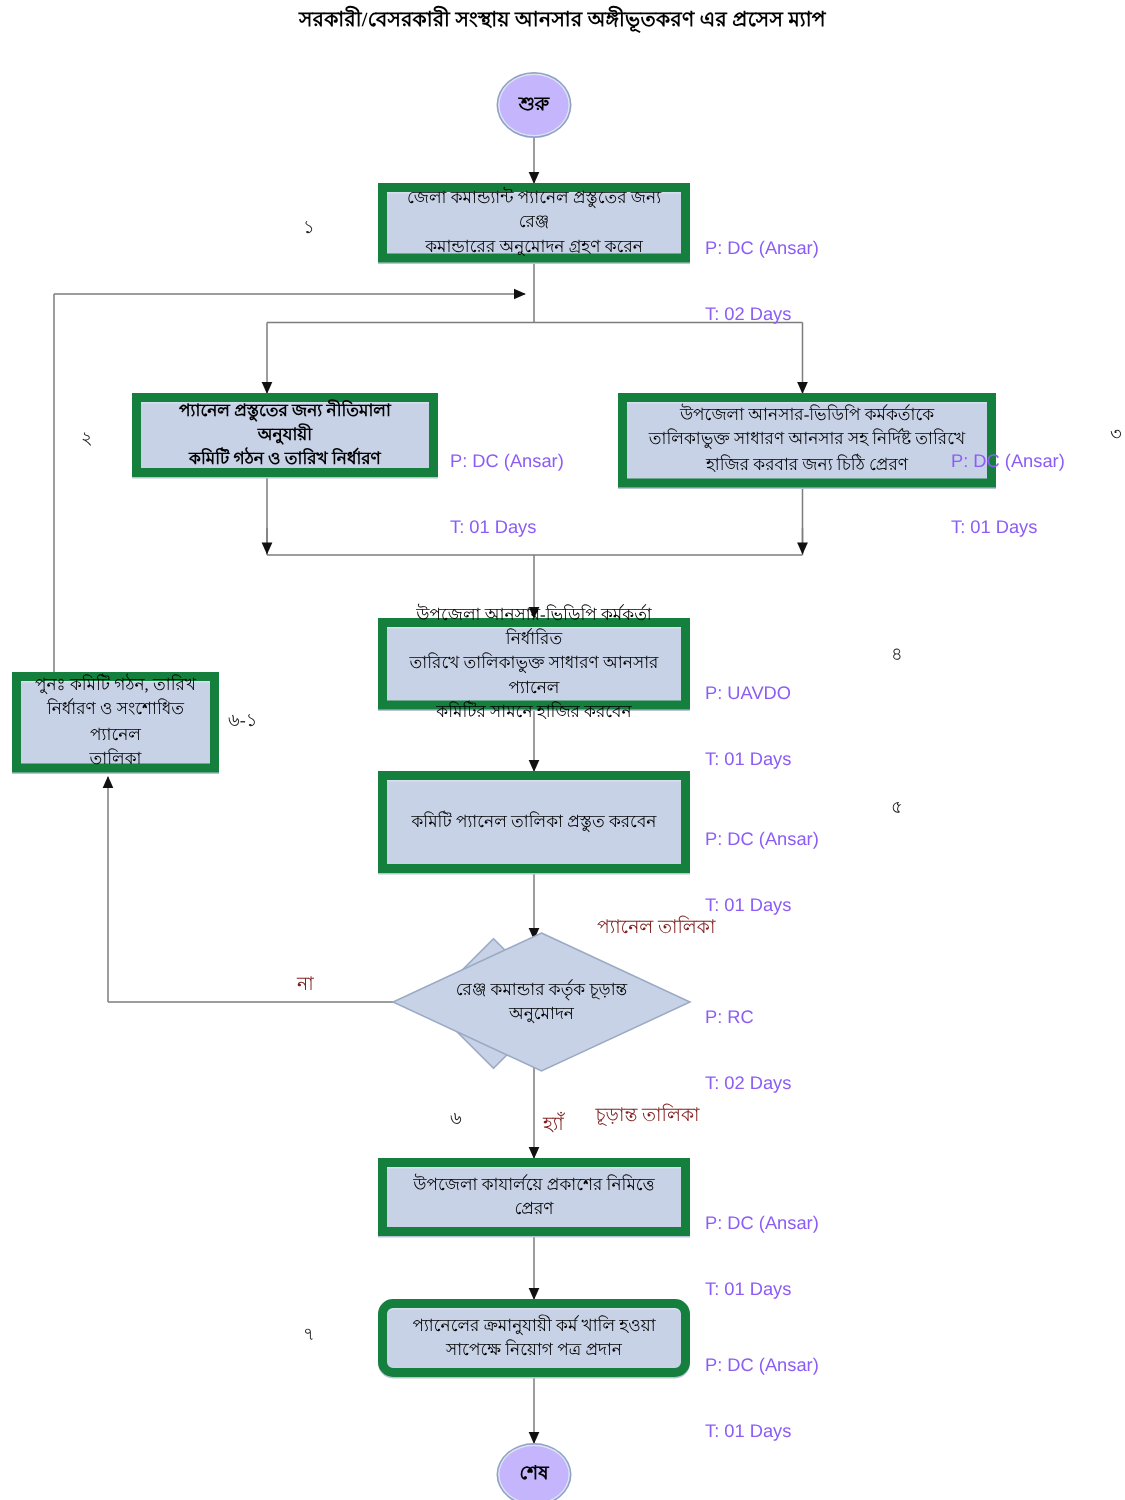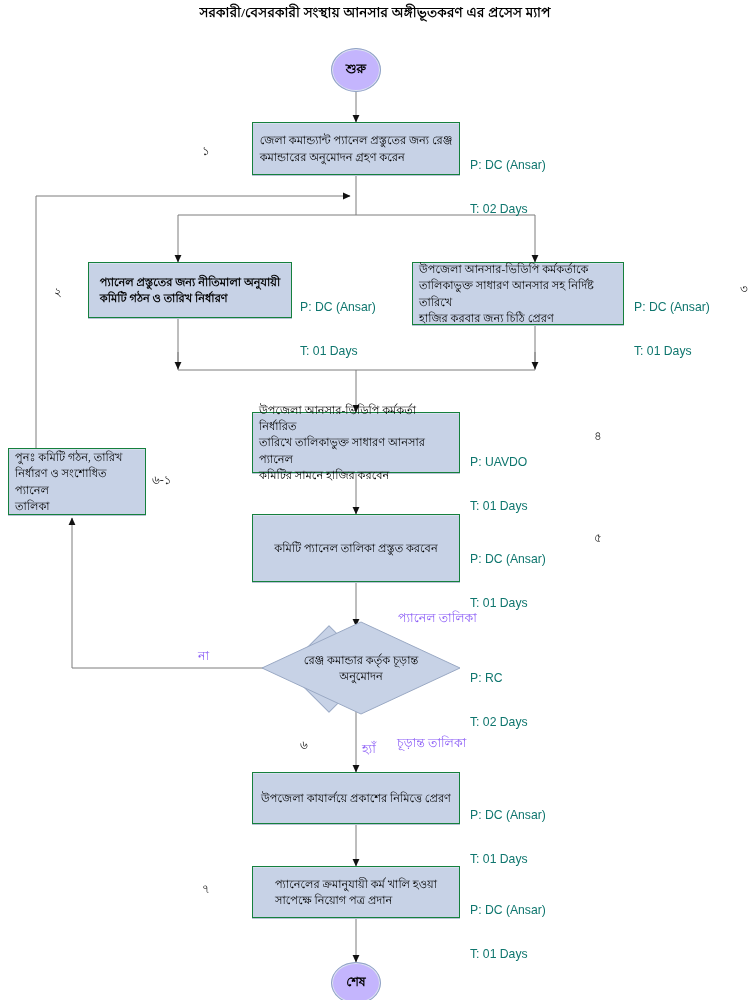--- a/index.html
+++ b/index.html
@@ -22,48 +22,49 @@
     border-radius:50%;
     background:#c4b5fd;
     border:1px solid #8fa3c4;
     box-shadow:inset 0 0 0 1px #dde4ef;
     display:flex;align-items:center;justify-content:center;
     font-size:12.5px;font-weight:bold;
   }
 
   .process{
     background:#c7d2e6;
-    border:1px solid #15803d;
+    border:6px solid #15803d;
     box-shadow:0 1px 0 #b9c3d6, inset 0 1px 0 #d6dfee;
     display:flex;align-items:center;justify-content:center;
+    text-align:center;
     font-size:11.3px;line-height:1.42;
     padding:3px 6px;
   }
 
   .decision{
     position:absolute;
     background:#c7d2e6;
     border:1px solid #9aa9c4;
     transform:rotate(45deg);
   }
   .decision-label{
     position:absolute;
     display:flex;align-items:center;justify-content:center;
     text-align:center;font-size:11.3px;line-height:1.42;
   }
 
   .meta{
     position:absolute;font-family:"Liberation Sans","DejaVu Sans",sans-serif;
-    font-size:12.2px;line-height:1.22;white-space:pre;color:#0f766e;
+    font-size:12.2px;line-height:1.22;white-space:pre;color:#8b5cf6;
   }
   .marker{
     position:absolute;font-size:12px;color:#222;
   }
   .freetext{
-    position:absolute;font-size:12.5px;color:#8b5cf6;white-space:nowrap;
+    position:absolute;font-size:12.5px;color:#7f1d1d;white-space:nowrap;
   }
 </style>
 </head>
 <body>
 
 <div id="canvas">
 
   <div class="title">সরকারী/বেসরকারী সংস্থায় আনসার অঙ্গীভূতকরণ এর প্রসেস ম্যাপ</div>
 
   <svg id="wires" viewBox="0 0 750 1000" xmlns="http://www.w3.org/2000/svg">
@@ -131,21 +132,21 @@
       <div>প্যানেল প্রস্তুতের জন্য নীতিমালা অনুযায়ী</div>
       <div>কমিটি গঠন ও তারিখ নির্ধারণ</div>
     </div>
   </div>
   <div class="meta" style="left:300px;top:270px;">
     <div>P: DC (Ansar)</div>
     <div>T: 01 Days</div>
   </div>
   <div class="marker" style="left:54px;top:283px;">২</div>
 
-  <div class="node process" style="left:412px;top:262px;width:212px;height:63px;">
+  <div class="node process" style="left:412px;top:262px;width:252px;height:63px;">
     <div>
       <div>উপজেলা আনসার-ভিডিপি কর্মকর্তাকে</div>
       <div>তালিকাভুক্ত সাধারণ আনসার সহ নির্দিষ্ট তারিখে</div>
       <div>হাজির করবার জন্য চিঠি প্রেরণ</div>
     </div>
   </div>
   <div class="meta" style="left:634px;top:270px;">
     <div>P: DC (Ansar)</div>
     <div>T: 01 Days</div>
   </div>
@@ -209,21 +210,21 @@
   <div class="node process" style="left:252px;top:772px;width:208px;height:52px;">
     <div>
       <div>উপজেলা কাযার্লয়ে প্রকাশের নিমিত্তে প্রেরণ</div>
     </div>
   </div>
   <div class="meta" style="left:470px;top:778px;">
     <div>P: DC (Ansar)</div>
     <div>T: 01 Days</div>
   </div>
 
-  <div class="node process" style="left:252px;top:866px;width:208px;height:52px;">
+  <div class="node process" style="left:252px;top:866px;width:208px;height:52px;border-radius:10px;">
     <div>
       <div>প্যানেলের ক্রমানুযায়ী কর্ম খালি হওয়া</div>
       <div>সাপেক্ষে নিয়োগ পত্র প্রদান</div>
     </div>
   </div>
   <div class="meta" style="left:470px;top:873px;">
     <div>P: DC (Ansar)</div>
     <div>T: 01 Days</div>
   </div>
   <div class="marker" style="left:202px;top:880px;">৭</div>

